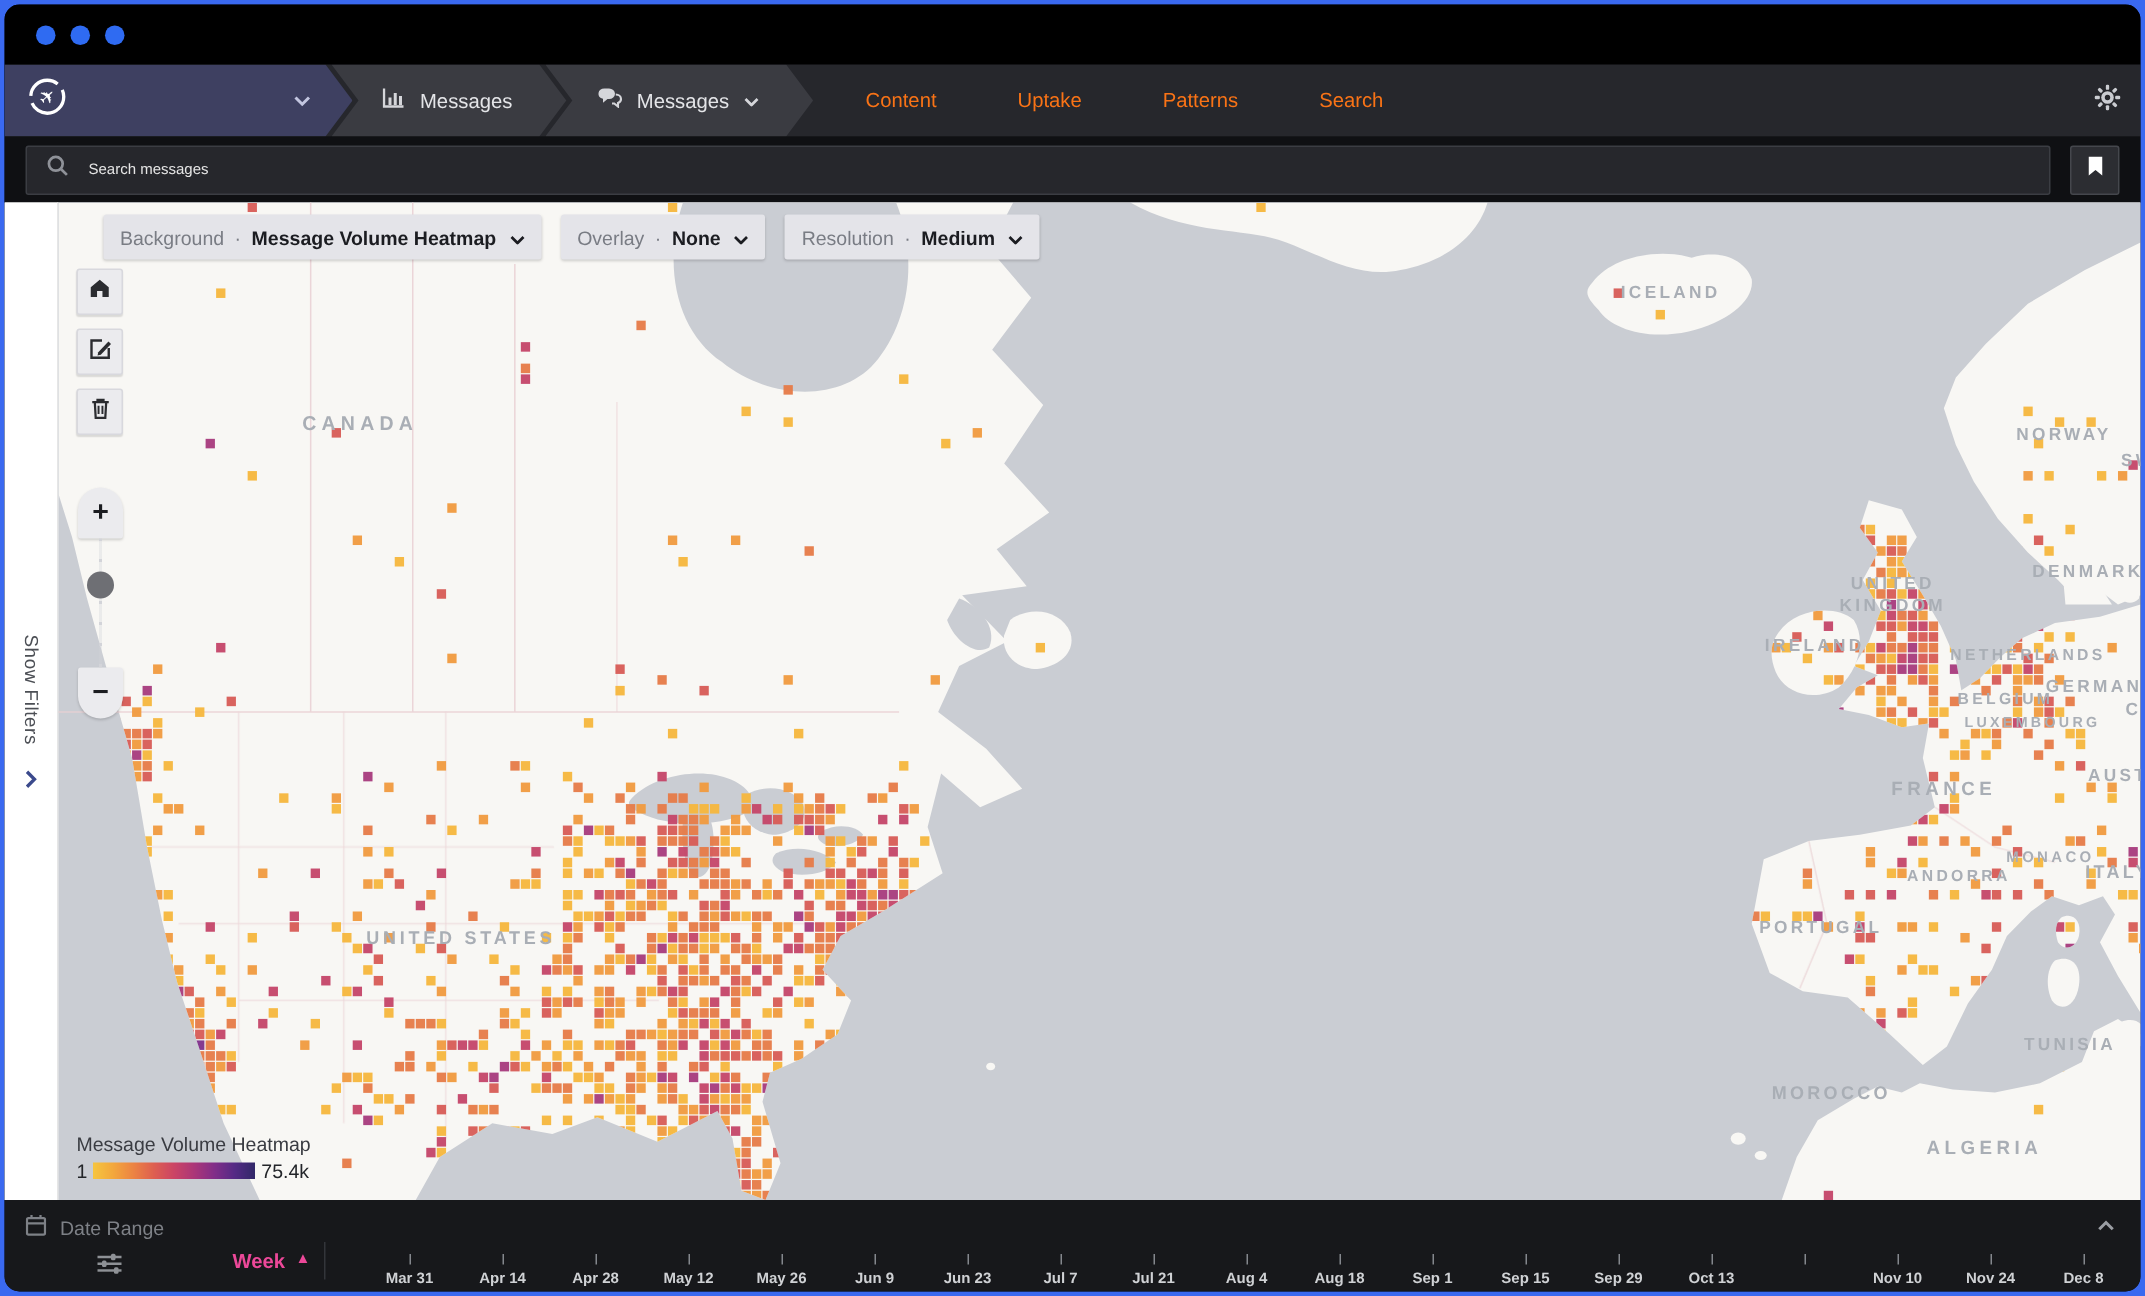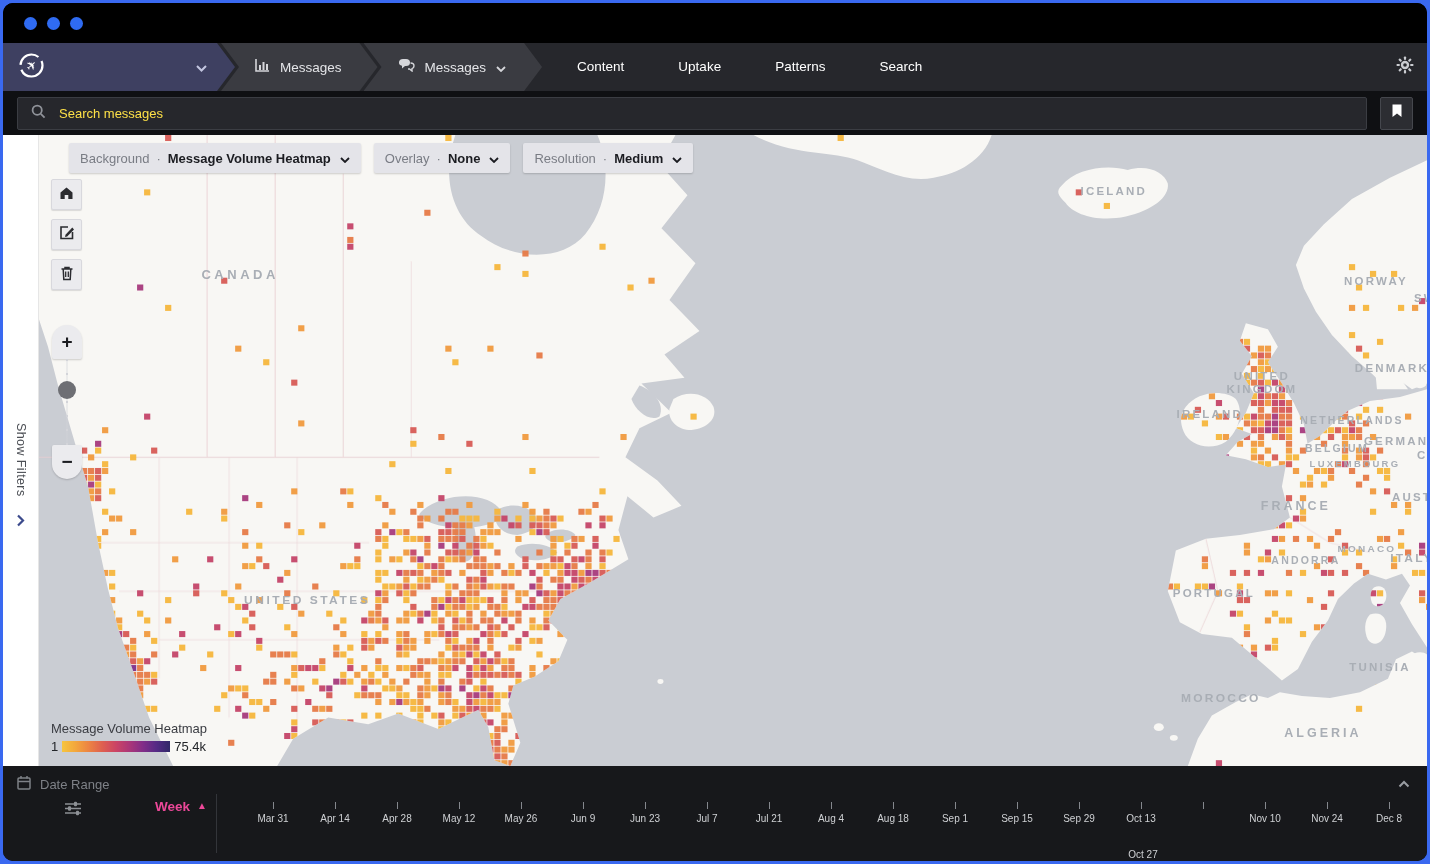--- a/index.html
+++ b/index.html
@@ -8,28 +8,28 @@
   
   .titlebar{height:40px;background:#000;display:flex;align-items:center;padding-left:21px;gap:10px;flex:none;}
   .tdot{width:13px;height:13px;border-radius:50%;}
   
   .navbar{height:48px;background:#26272c;display:flex;align-items:stretch;position:relative;flex:none;}
   .seg{display:flex;align-items:center;height:48px;}
   .seg-logo{width:232px;background:#3e4061;clip-path:polygon(0 0,calc(100% - 18px) 0,100% 50%,calc(100% - 18px) 100%,0 100%);justify-content:space-between;padding:0 28px 0 15px;box-sizing:border-box;flex:none;}
   .seg-crumb{background:#3a3b41;margin-left:-14px;clip-path:polygon(0 0,calc(100% - 18px) 0,100% 50%,calc(100% - 18px) 100%,0 100%,18px 50%);padding:0 36px 0 34px;gap:10px;cursor:pointer;flex:none;}
   .crumb-label{color:#e4e5e8;font-size:13.5px;}
   .tabs{display:flex;margin-left:8px;}
-  .tab{padding:0 27px;line-height:48px;font-size:13.5px;color:#ffffff;position:relative;cursor:pointer;}
+  .tab{padding:0 27px;line-height:48px;font-size:13.5px;color:#f97316;position:relative;cursor:pointer;}
   .tab.active{color:#fff;}
   .tab.active::after{content:"";position:absolute;left:21px;right:21px;bottom:0;height:3px;background:#fff;}
   .gear{position:absolute;right:13px;top:0;height:48px;display:flex;align-items:center;cursor:pointer;}
   
   .searchrow{height:44px;background:#0f1013;display:flex;align-items:center;padding:0 14px;gap:13px;flex:none;}
   .searchbox{flex:1;height:31px;background:#26272c;border:1px solid #3b3d43;border-radius:2px;display:flex;align-items:center;padding:0 13px;gap:13px;}
-  .searchph{color:#fde047;font-size:13px;}
+  .searchph{color:#e5e5e5;font-size:10px;}
   .bookmark-btn{width:33px;height:33px;background:#2c2d32;border:1px solid #45474d;border-radius:2px;display:flex;align-items:center;justify-content:center;box-sizing:border-box;cursor:pointer;}
   
   .main{flex:1;display:flex;min-height:0;background:#fff;}
   .rail{width:36px;background:#ffffff;border-right:1px solid #e6e6e6;display:flex;flex-direction:column;align-items:center;padding-top:288px;gap:16px;box-sizing:border-box;flex:none;cursor:pointer;}
   .rail-label{writing-mode:vertical-rl;font-size:12.5px;color:#4c4f55;letter-spacing:.4px;}
   .mapwrap{flex:1;position:relative;overflow:hidden;background:#cacdd3;}
   .mapsvg{position:absolute;inset:0;width:100%;height:100%;}
   
   .pills{position:absolute;top:8px;left:10px;display:flex;gap:13px;padding-left:20px;}
   .pill{background:#e4e4e9;border-radius:2px;height:30px;display:flex;align-items:center;padding:0 11px;font-size:13px;gap:5px;box-shadow:0 1px 2px rgba(0,0,0,.18);cursor:pointer;}
@@ -43,29 +43,29 @@
   .zplus{border-radius:15px 15px 2px 2px;}
   .zminus{border-radius:2px 2px 15px 15px;}
   .ztrack{height:86px;width:30px;position:relative;display:flex;justify-content:center;}
   .ztrack .line{width:2px;height:100%;background:repeating-linear-gradient(#d3d4d9 0 2px,rgba(211,212,217,.35) 2px 14px);}
   .zknob{position:absolute;top:22px;left:50%;transform:translateX(-50%);width:18px;height:18px;border-radius:50%;background:#6e6f74;cursor:grab;}
   .legend{position:absolute;left:12px;bottom:12px;}
   .legend-title{font-size:13px;color:#3a3c42;margin-bottom:3px;}
   .legend-row{display:flex;align-items:center;gap:4px;font-size:13px;color:#232529;}
   .grad{width:108px;height:11px;}
   
-  .bottombar{height:95px;background:#17181b;position:relative;flex:none;text-align:center;}
+  .bottombar{height:61px;background:#17181b;position:relative;flex:none;text-align:center;}
   .dr{position:absolute;top:9px;left:14px;display:flex;gap:9px;align-items:center;font-size:13px;color:#7e8187;}
   .collapse{position:absolute;top:8px;right:17px;cursor:pointer;}
   .sliders{position:absolute;left:61px;top:35px;cursor:pointer;}
   .week{position:absolute;left:152px;top:33px;color:#ec4899;font-size:13.5px;font-weight:700;display:flex;gap:7px;align-items:center;cursor:pointer;}
   .week .tri{font-size:10px;position:relative;top:-1px;}
   .tl-divider{position:absolute;left:213px;top:28px;bottom:8px;width:1px;background:#33353a;}
   .tick{position:absolute;top:36px;width:1px;height:7px;background:#84878d;}
-  .dlabel{position:absolute;top:47px;transform:translateX(-50%);font-size:10px;font-weight:400;color:#cfd1d4;white-space:nowrap;}
+  .dlabel{position:absolute;top:47px;transform:translateX(-50%);font-size:10px;font-weight:700;color:#cfd1d4;white-space:nowrap;}
 </style>
 </head>
 <body>
 
 <div class="window">
 
   <div class="titlebar">
     <div class="tdot" style="background: rgb(47, 107, 242);"></div>
     <div class="tdot" style="background: rgb(47, 107, 242);"></div>
     <div class="tdot" style="background: rgb(47, 107, 242);"></div>

